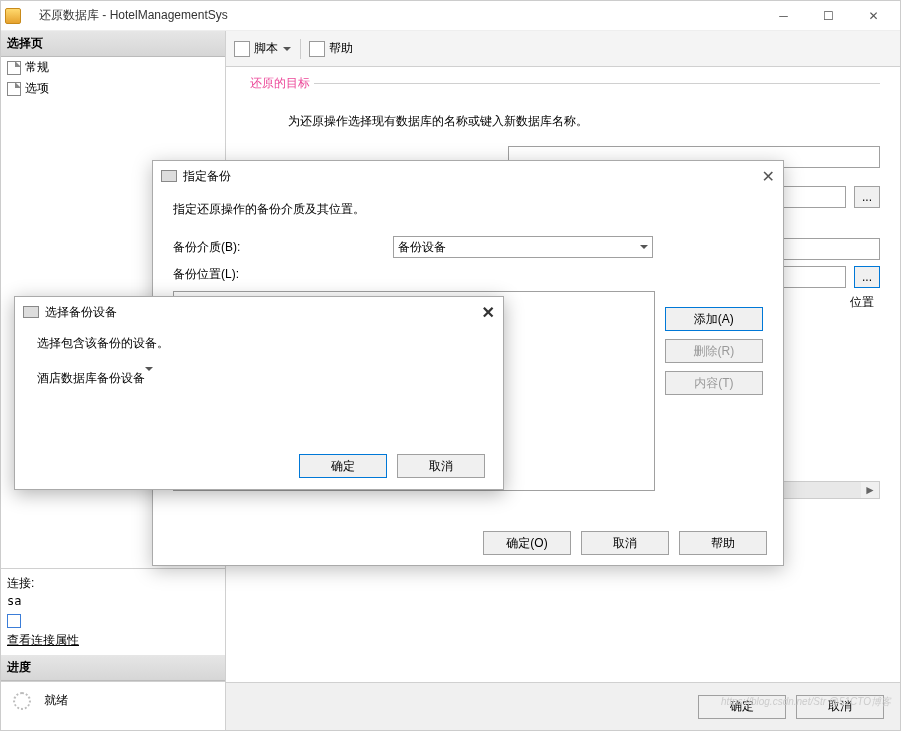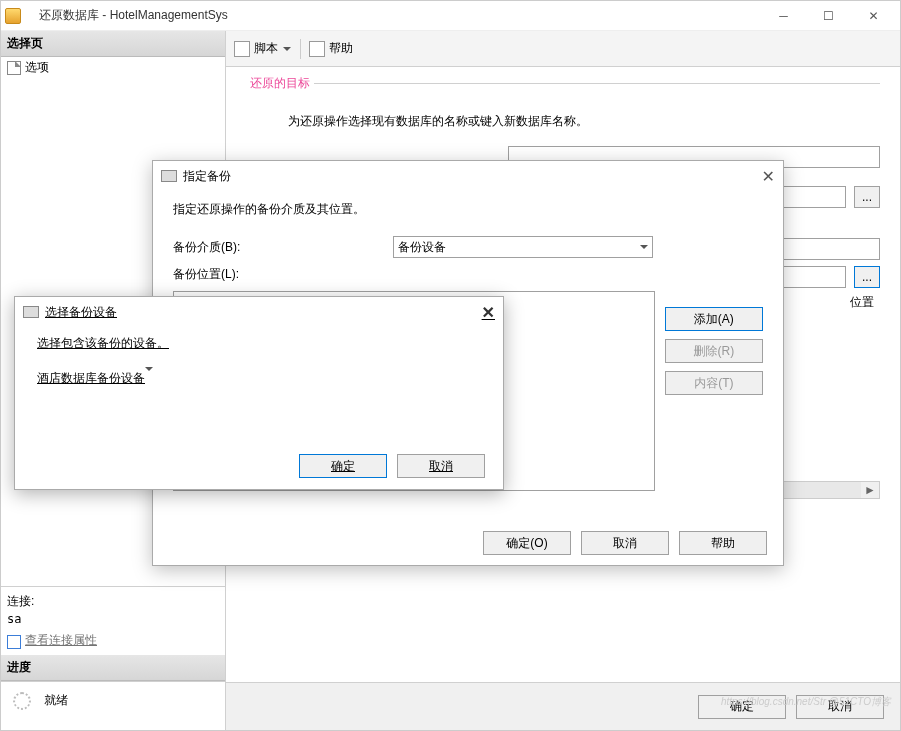--- a/index.html
+++ b/index.html
@@ -20,21 +20,21 @@
 .side-header { background: linear-gradient(#e6e6e6,#d6d6d6); font-weight: bold; padding: 4px 6px; border-bottom: 1px solid #bbb; }
 .side-body { flex: 1; background: #fff; border: 0; }
 .side-item { display: flex; align-items: center; padding: 2px 6px; gap: 4px; cursor: pointer; }
 .page-icon { width: 14px; height: 14px; background: #fff; border: 1px solid #888; position: relative; }
 .page-icon::after { content:""; position:absolute; right:-1px; top:-1px; border:3px solid transparent; border-left-color:#888; border-bottom-color:#888;}
 .link-icon { width: 14px; height: 14px; border: 1px solid #3b7dd8; background: #fff; }
 
 .side-section { margin-top: auto; }
 .conn-box { background:#fff; padding:6px; border-top:1px solid #d0d0d0;}
 .conn-box .lbl { margin-bottom:2px; }
-.conn-link { color:#737373; text-decoration:underline; cursor:pointer; display:flex; align-items:flex-end; gap:4px; margin-top:6px;}
+.conn-link { color:#000000; text-decoration:underline; cursor:pointer; display:flex; align-items:flex-start; gap:4px; margin-top:6px;flex-direction:column;}
 .progress-box { background:#fff; padding:10px 8px 20px; border-top:1px solid #d0d0d0;}
 .spinner { width:18px; height:18px; border:2px dotted #bbb; border-radius:50%; display:inline-block; vertical-align:middle; margin-right:10px; margin-left:4px;}
 
 
 .rightpane { flex:1; display:flex; flex-direction:column; background:#fff; min-width:0; }
 .toolbar { height:36px; background:#f4f4f4; border-bottom:1px solid #d0d0d0; display:flex; align-items:center; padding:0 8px; gap:4px; }
 .tool-icon { width:16px; height:16px; background:#fff; border:1px solid #999; }
 .tool-drop { width:10px; height:10px; position:relative; }
 .tool-drop::after { content:""; position:absolute; top:3px; left:1px; border:4px solid transparent; border-top-color:#555; }
 .tool-sep { width:1px; height:20px; background:#ccc; margin:0 4px; }
@@ -70,21 +70,21 @@
 .modal1 .m1-row .lbl { width:220px; }
 .modal1 .combo { height:22px; border:1px solid #a0a0a0; background:#fff; padding:0 4px; width:260px; display:flex; align-items:center; justify-content:space-between;}
 .combo .carrow { border:4px solid transparent; border-top-color:#555; margin-top:4px;}
 .modal1 .list { border:1px solid #a0a0a0; background:#fff; height:200px; width:490px; }
 .modal1 .list-wrap { display:flex; gap:10px; }
 .modal1 .side-btns { display:flex; flex-direction:column; gap:8px; width:100px;margin-top:16px; }
 .modal1 .side-btns .btn { width:100%; }
 .modal1 .m1-footer { height:44px; display:flex; align-items:center; justify-content:flex-end; padding:0 16px; gap:10px; }
 
 
-.modal2 { position:absolute; left:14px; top:296px; width:490px; height:194px; background:#fff; border:1px solid #aaa; box-shadow:0 4px 18px rgba(0,0,0,.3); z-index:20; display:flex; flex-direction:column;text-decoration:underline;}
+.modal2 { position:absolute; left:14px; top:296px; width:490px; height:194px; background:#fff; border:1px solid #aaa; box-shadow:0 4px 18px rgba(0,0,0,.3); z-index:20; display:flex; flex-direction:column;}
 .modal2 .m2-title { height:30px; display:flex; align-items:center; padding:0 8px; }
 .modal2 .m2-title .ticon { width:16px; height:12px; background:#ddd; border:1px solid #888; margin-right:6px;}
 .modal2 .m2-title .close { margin-left:auto; font-size:16px; color:#333; cursor:pointer; font-weight:bold;}
 .modal2 .m2-body { flex:1; padding:8px 22px; }
 .modal2 .m2-row { display:flex; align-items:center; margin-top:18px;}
 .modal2 .m2-row .lbl { width:160px;}
 .modal2 .m2-footer { height:46px; display:flex; align-items:center; justify-content:flex-end; padding:0 18px; gap:10px;}
 
 .char-hidden { position:absolute; left:14px; top:425px; font-size:11px; color:#666; z-index:5;}
 
@@ -103,20 +103,24 @@
       <div class="winbtn">☐</div>
       <div class="winbtn">✕</div>
     </div>
   </div>
 
   <div class="content-row">
 
     <div class="sidebar">
       <div class="side-header">选择页</div>
       <div class="side-body">
+        <div class="side-item">
+          <span class="page-icon"></span>
+          <span>常规</span>
+        </div>
         <div class="side-item">
           <span class="page-icon"></span>
           <span>选项</span>
         </div>
       </div>
 
       <div class="side-section">
         <div class="conn-box">
           <div class="lbl">连接:</div>
           <div style="font-family:monospace;">sa</div>

